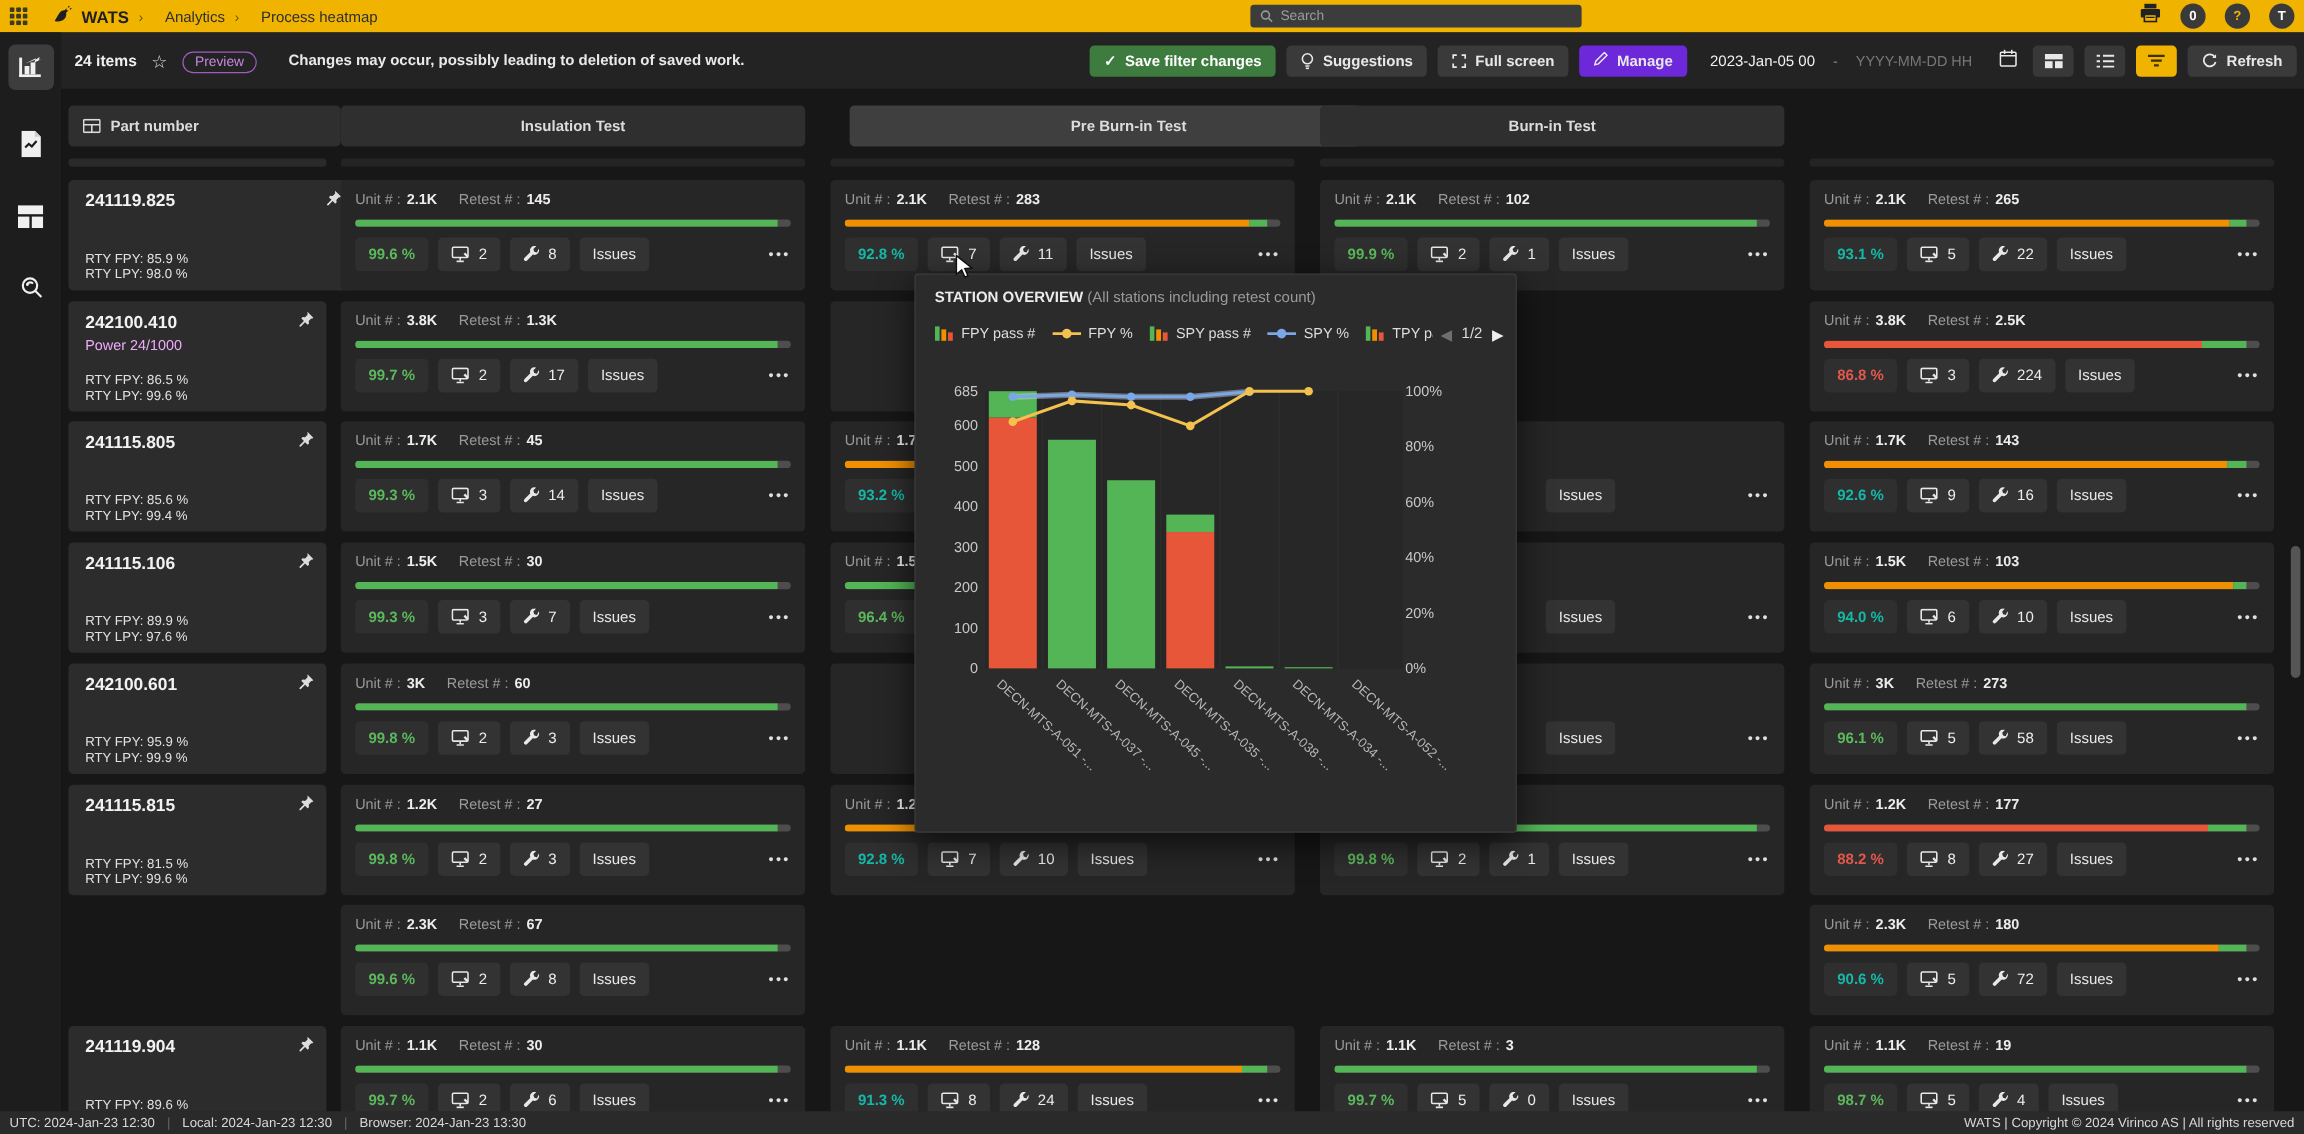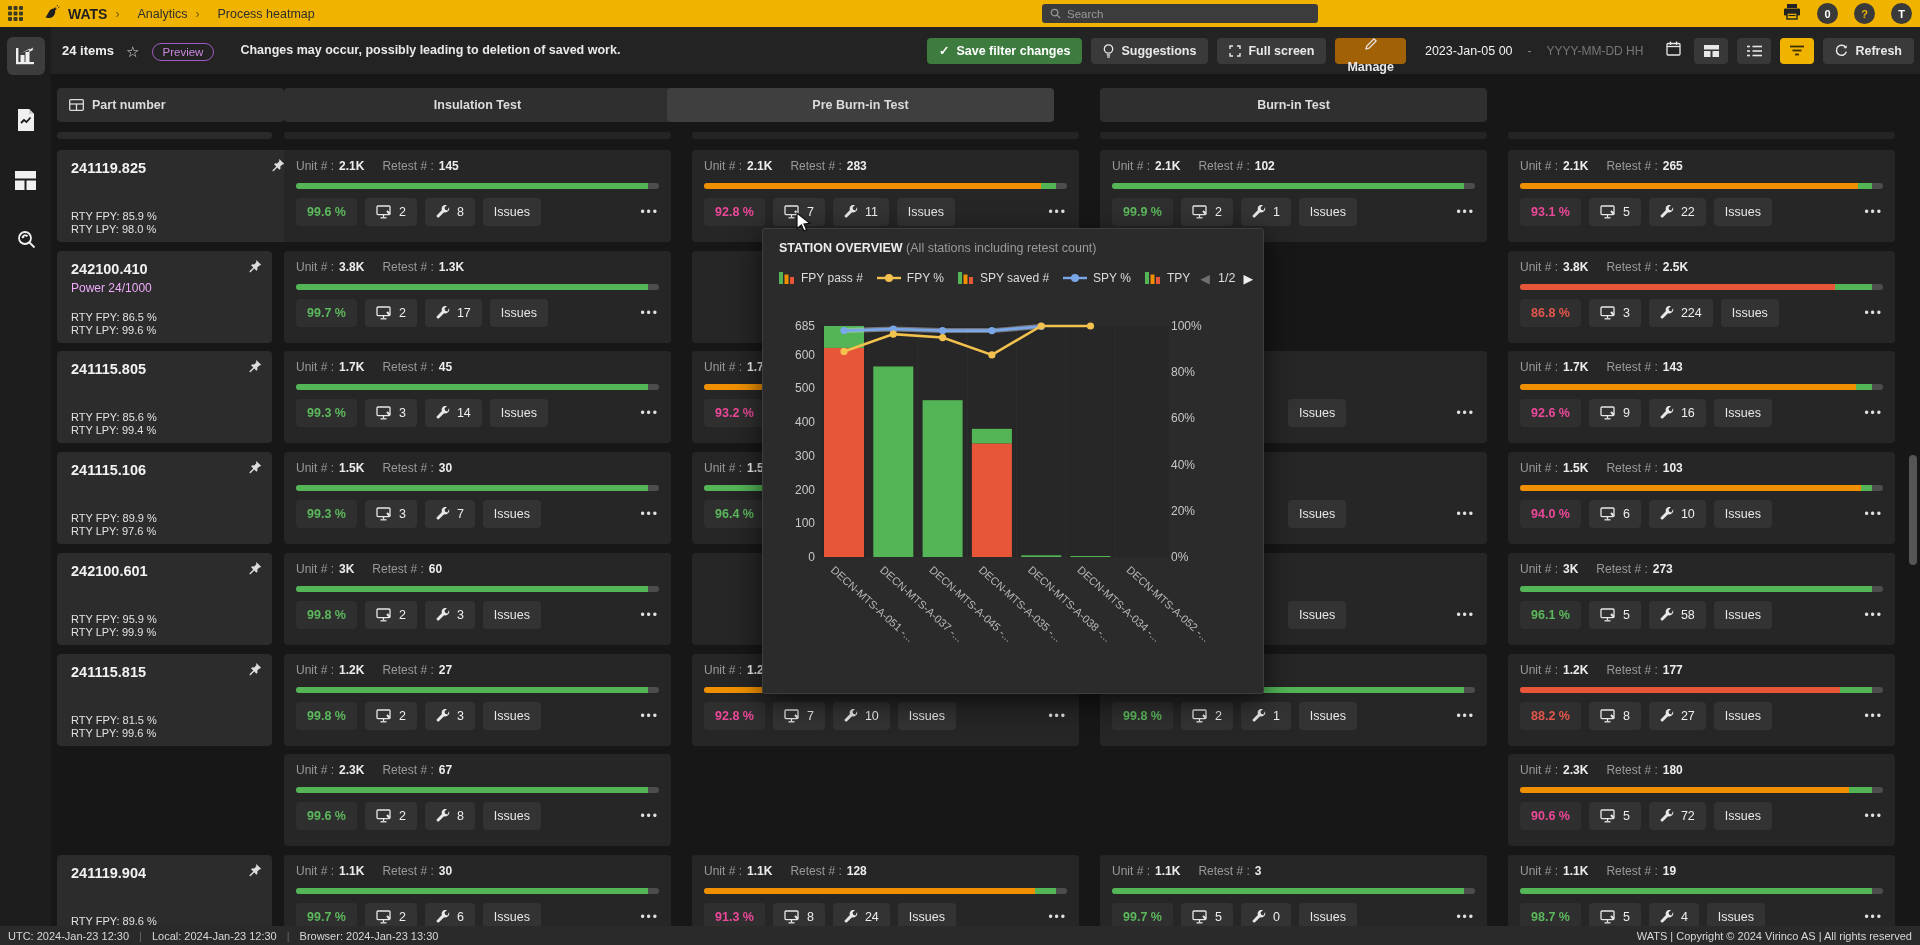--- a/index.html
+++ b/index.html
@@ -23,21 +23,21 @@
   #toolbar{position:absolute;left:0;top:27px;width:1920px;height:47px;background:#232323;}
   .tb-left{position:absolute;left:62px;top:16px;height:47px;display:flex;align-items:flex-start;gap:12px;}
   .items-count{font-size:13px;font-weight:bold;color:#f0f0f0;}
   .star{color:#ddd;font-size:15px;cursor:pointer;}
   .preview-badge{border:1px solid #a05cc0;color:#c887e0;font-size:11.5px;border-radius:10px;padding:2px 10px;}
   .warn{font-size:12.5px;font-weight:bold;color:#e9e9e9;margin-left:14px;}
   .tb-right{position:absolute;right:6px;top:0;height:47px;display:flex;align-items:center;gap:9px;}
   .btn{height:26px;border-radius:4px;background:#3a3a3a;color:#e8e8e8;font-size:12.5px;font-weight:bold;
        display:flex;align-items:center;gap:7px;padding:0 12px;cursor:pointer;white-space:nowrap;}
   .btn.green{background:#3e7b3e;color:#fff;}
-  .btn.lighter{background:#a16207;flex-direction:column;}
+  .btn.lighter{background:#6d28d9;}
   .iconbtn{width:34px;height:26px;border-radius:4px;background:#383838;display:flex;align-items:center;justify-content:center;cursor:pointer;}
   .iconbtn.active{background:#f0b400;}
   .dateval{font-size:12.5px;color:#f2f2f2;margin:0 6px 0 10px;}
   .dash{color:#888;font-size:12px;}
   .dateph{font-size:12px;color:#777;margin:0 10px 0 6px;}
   
   #sidebar{position:absolute;left:0;top:27px;width:51px;height:918px;background:#1d1d1d;}
   .side-item{width:38px;height:38px;margin:10px auto 14px;display:flex;align-items:center;justify-content:center;
              border-radius:6px;cursor:pointer;}
   .side-item.active{background:#3d3d3d;}
@@ -58,21 +58,21 @@
   .cl1{position:absolute;left:12px;top:9px;display:flex;gap:18px;font-size:12px;color:#9a9a9a;white-space:nowrap;}
   .cl1 b{color:#ededed;margin-left:5px;}
   .cbar{position:absolute;left:12px;top:33px;height:6px;border-radius:3px;background:#4d4d4d;overflow:hidden;display:flex;}
   .cbar i{display:block;height:100%;}
   .chips{position:absolute;left:12px;top:48px;right:12px;display:flex;align-items:center;gap:8px;}
   .chip{height:28px;border-radius:4px;background:#333333;display:flex;align-items:center;gap:7px;
         padding:0 11px;font-size:12.5px;color:#e8e8e8;cursor:pointer;}
   .chip.pct{background:#2f2f2f;font-weight:bold;cursor:default;}
   .chip b{font-weight:normal;color:#eee;}
   .dots{margin-left:auto;color:#e0e0e0;font-size:12px;letter-spacing:2px;cursor:pointer;}
-  .tg{color:#5cb85c;} .to{color:#ec4899;} .tr{color:#e2574c;}
+  .tg{color:#5cb85c;} .to{color:#14b8a6;} .tr{color:#e2574c;}
   
   #popup{position:absolute;left:762px;top:228px;width:500px;height:464px;background:#2b2b2b;
          border:1px solid #3d3d3d;border-radius:3px;box-shadow:0 8px 28px rgba(0,0,0,.65);z-index:50;}
   #popup .ptitle{position:absolute;left:16px;top:12px;font-size:12.5px;color:#ececec;white-space:nowrap;}
   #popup .ptitle b{font-weight:bold;}
   #popup .ptitle span{color:#9a9a9a;font-weight:normal;}
   #legend{position:absolute;left:16px;top:38px;width:440px;height:22px;display:flex;align-items:center;gap:14px;
           overflow:hidden;white-space:nowrap;}
   .lg-item{display:flex;align-items:center;gap:6px;font-size:12px;color:#dddddd;cursor:pointer;flex:0 0 auto;}
   #pager{position:absolute;right:10px;top:38px;height:22px;display:flex;align-items:center;gap:8px;background:#2b2b2b;
@@ -269,21 +269,21 @@
         <svg width="15" height="12" viewBox="0 0 15 12" fill="none" stroke="#dcdcdc" stroke-width="1.3">
           <rect x="0.7" y="0.7" width="13.6" height="10.6" rx="1"></rect>
           <line x1="0.7" y1="5" x2="14.3" y2="5"></line>
           <line x1="7.5" y1="5" x2="7.5" y2="11.3"></line>
         </svg>
         <span>Part number</span>
       </div>
       <div class="strip part" style="left: 6px; width: 215px;"></div>
       <div class="colhead" style="left: 233px; width: 387px;">Insulation Test</div>
       <div class="strip" style="left: 233px; width: 387px;"></div>
-      <div class="colhead hover" style="left: 616px; width: 387px;">Pre Burn-in Test</div>
+      <div class="colhead hover" style="left: 657px; width: 387px; padding-left: 39px;">Pre Burn-in Test</div>
       <div class="strip" style="left: 641px; width: 387px;"></div>
       <div class="colhead" style="left: 1049px; width: 387px;">Burn-in Test</div>
       <div class="strip" style="left: 1049px; width: 387px;"></div>
       <div class="strip" style="left: 1457px; width: 387px;"></div>
       <div class="partcard" style="left: 6px; top: 76px; width: 238px; height: 92px;">
         <div class="pn">241119.825</div>
         <div class="pin"><svg width="14" height="14" viewBox="0 0 16 16">
             <path d="M9.4 1l5.6 5.6-1.2.9-.8-.1-2.4 2.4.3 2.3-1.3 1.3-2.5-2.5-4.2 4.3-1-.2-.2-1L6 9.7 3.5 7.2l1.3-1.3 2.3.3 2.4-2.4-.1-.8z" fill="#dcdcdc"></path>
           </svg></div>
         <div class="yl" style="top: 60px;">RTY FPY: 85.9 %</div>
@@ -1048,21 +1048,21 @@
             <circle cx="12" cy="5" r="4" fill="#f2c14e"></circle>
           </svg>
           <span>FPY %</span>
         </div>
         <div class="lg-item">
           <svg width="16" height="14" viewBox="0 0 16 14">
             <rect x="0" y="1" width="4" height="12" fill="#53b556"></rect>
             <rect x="5.5" y="3.5" width="4" height="9.5" fill="#f09000"></rect>
             <rect x="11" y="6" width="4" height="7" fill="#e8563a"></rect>
           </svg>
-          <span>SPY saved #</span>
+          <span>SPY pass #</span>
         </div>
         <div class="lg-item">
           <svg width="24" height="10" viewBox="0 0 24 10">
             <line x1="0" y1="5" x2="24" y2="5" stroke="#7aa7e8" stroke-width="2.4"></line>
             <circle cx="12" cy="5" r="4" fill="#7aa7e8"></circle>
           </svg>
           <span>SPY %</span>
         </div>
         <div class="lg-item">
           <svg width="16" height="14" viewBox="0 0 16 14">

